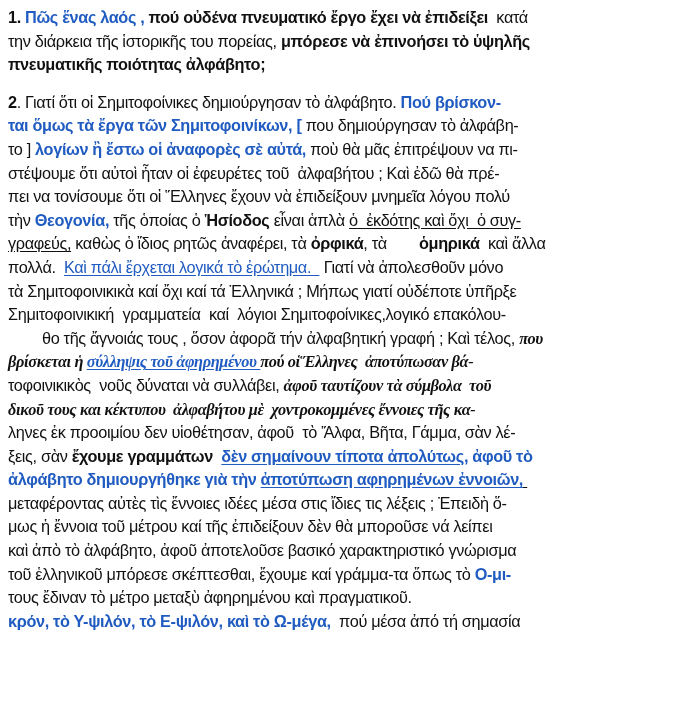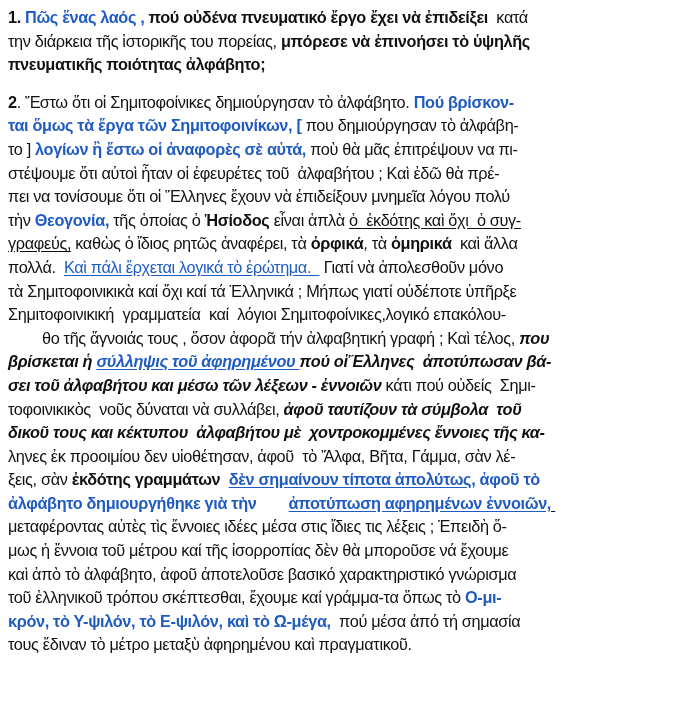--- a/index.html
+++ b/index.html
@@ -29,52 +29,51 @@
     .para + .para {
       margin-top: 14px;
     }
     .line {
       display: block;
       height: 23.6px;
       line-height: 23.6px;
       white-space: nowrap;
     }
     .b { font-weight: bold; }
-    .i { font-style: italic; }
+    .i { font-style: italic; font-family: Liberation Serif, serif; }
     .blue { color: #1f5bc1; }
     .u { text-decoration: underline; text-underline-offset: 2px; }
   </style>
 </head>
 <body>
 
 <div class="page">
   <div class="para">
       <span class="line"><span class="b" style="white-space: pre;">1. </span><span class="b blue" style="white-space: pre;">Πῶς ἕνας λαός , </span><span class="b" style="white-space: pre;">πού οὐδένα πνευματικό ἔργο ἔχει νὰ ἐπιδείξει</span><span style="white-space: pre;">  κατά</span></span>
       <span class="line"><span style="white-space: pre;">την διάρκεια τῆς ἱστορικῆς του πορείας, </span><span class="b" style="white-space: pre;">μπόρεσε νὰ ἐπινοήσει τὸ ὑψηλῆς</span></span>
       <span class="line"><span class="b" style="white-space: pre;">πνευματικῆς ποιότητας ἀλφάβητο;</span></span>
     </div>
   <div class="para">
-      <span class="line"><span class="b" style="white-space: pre;">2</span><span style="white-space: pre;">. Ἔστω ὅτι οἱ Σημιτοφοίνικες δημιούργησαν τὸ ἀλφάβητο. </span><span class="b blue" style="white-space: pre;">Πού βρίσκον-</span></span>
+      <span class="line"><span class="b" style="white-space: pre;">2</span><span style="white-space: pre;">. Γιατί ὅτι οἱ Σημιτοφοίνικες δημιούργησαν τὸ ἀλφάβητο. </span><span class="b blue" style="white-space: pre;">Πού βρίσκον-</span></span>
       <span class="line"><span class="b blue" style="white-space: pre;">ται ὅμως τὰ ἔργα τῶν Σημιτοφοινίκων, [</span><span style="white-space: pre;"> που δημιούργησαν τὸ ἀλφάβη-</span></span>
       <span class="line"><span style="white-space: pre;">το ] </span><span class="b blue" style="white-space: pre;">λογίων ἢ ἔστω οἱ ἀναφορὲς σὲ αὐτά,</span><span style="white-space: pre;"> ποὺ θὰ μᾶς ἐπιτρέψουν να πι-</span></span>
       <span class="line"><span style="white-space: pre;">στέψουμε ὅτι αὐτοὶ ἦταν οἱ ἐφευρέτες τοῦ  ἀλφαβήτου ; Καὶ ἐδῶ θὰ πρέ-</span></span>
       <span class="line"><span style="white-space: pre;">πει να τονίσουμε ὅτι οἱ Ἕλληνες ἔχουν νὰ ἐπιδείξουν μνημεῖα λόγου πολύ</span></span>
       <span class="line"><span style="white-space: pre;">τὴν </span><span class="b blue" style="white-space: pre;">Θεογονία,</span><span style="white-space: pre;"> τῆς ὁποίας ὁ </span><span class="b" style="white-space: pre;">Ἡσίοδος</span><span style="white-space: pre;"> εἶναι ἁπλὰ </span><span class="u" style="white-space: pre;">ὁ  ἐκδότης καὶ ὄχι  ὁ συγ-</span></span>
-      <span class="line"><span class="u" style="white-space: pre;">γραφεύς,</span><span style="white-space: pre;"> καθὼς ὁ ἴδιος ρητῶς ἀναφέρει, τὰ </span><span class="b" style="white-space: pre;">ὀρφικά</span><span style="white-space: pre;">, τὰ </span><span class="b" style="white-space: pre;">ὁμηρικά</span><span style="white-space: pre;">  καὶ ἄλλα</span></span>
+      <span class="line"><span class="u" style="white-space: pre;">γραφεύς,</span><span style="white-space: pre;"> καθὼς ὁ ἴδιος ρητῶς ἀναφέρει, τὰ </span><span class="b" style="white-space: pre;">ὀρφικά</span><span style="white-space: pre;">, τὰ </span><span class="b" style="white-space: pre; margin-left: 28px;">ὁμηρικά</span><span style="white-space: pre;">  καὶ ἄλλα</span></span>
       <span class="line"><span style="white-space: pre;">πολλά.  </span><span class="blue u" style="white-space: pre; text-align: center;">Καὶ πάλι ἔρχεται λογικά τὸ ἐρώτημα.  </span><span style="white-space: pre;"> Γιατί νὰ ἀπολεσθοῦν μόνο</span></span>
       <span class="line"><span style="white-space: pre;">τὰ Σημιτοφοινικικὰ καί ὄχι καί τά Ἑλληνικά ; Μήπως γιατί οὐδέποτε ὑπῆρξε</span></span>
       <span class="line"><span style="white-space: pre;">Σημιτοφοινικική  γραμματεία  καί  λόγιοι Σημιτοφοίνικες,λογικό επακόλου-</span></span>
       <span class="line"><span style="white-space: pre; margin-left: 34px;">θο τῆς ἄγνοιάς τους , ὅσον ἀφορᾶ τήν ἀλφαβητική γραφή ; Καὶ τέλος, </span><span class="b i" style="white-space: pre;">που</span></span>
       <span class="line"><span class="b i" style="white-space: pre;">βρίσκεται ἡ </span><span class="b i blue u" style="white-space: pre;">σύλληψις τοῦ ἀφηρημένου </span><span class="b i" style="white-space: pre;">πού οἱἝλληνες  ἀποτύπωσαν βά-</span></span>
-      <span class="line"><span class="b i" style="white-space: pre;">σει τοῦ ἀλφαβήτου και μέσω τῶν λέξεων - ἐννοιῶν</span><span style="white-space: pre;"> κάτι πού οὐδείς  Σημι-</span></span>
       <span class="line"><span style="white-space: pre;">τοφοινικικὸς  νοῦς δύναται νὰ συλλάβει, </span><span class="b i" style="white-space: pre;">ἀφοῦ ταυτίζουν τὰ σύμβολα  τοῦ</span></span>
       <span class="line"><span class="b i" style="white-space: pre;">δικοῦ τους και κέκτυπου  ἀλφαβήτου μὲ  χοντροκομμένες ἔννοιες τῆς κα-</span></span>
       <span class="line"><span style="white-space: pre;">ληνες ἐκ προοιμίου δεν υἱοθέτησαν, ἀφοῦ  τὸ Ἄλφα, Βῆτα, Γάμμα, σὰν λέ-</span></span>
-      <span class="line"><span style="white-space: pre;">ξεις, σὰν </span><span class="b" style="white-space: pre;">ἐκδότης γραμμάτων</span><span style="white-space: pre;">  </span><span class="b blue u" style="white-space: pre;">δὲν σημαίνουν τίποτα ἀπολύτως</span><span class="b blue" style="white-space: pre;">, ἀφοῦ τὸ</span></span>
-      <span class="line"><span class="b blue" style="white-space: pre;">ἀλφάβητο δημιουργήθηκε γιὰ τὴν </span><span class="b blue u" style="white-space: pre; margin-left: 28px;">ἀποτύπωση αφηρημένων ἐννοιῶν,</span><span class="u" style="white-space: pre;"> </span></span>
+      <span class="line"><span style="white-space: pre;">ξεις, σὰν </span><span class="b" style="white-space: pre;">ἔχουμε γραμμάτων</span><span style="white-space: pre;">  </span><span class="b blue u" style="white-space: pre;">δὲν σημαίνουν τίποτα ἀπολύτως</span><span class="b blue" style="white-space: pre;">, ἀφοῦ τὸ</span></span>
+      <span class="line"><span class="b blue" style="white-space: pre;">ἀλφάβητο δημιουργήθηκε γιὰ τὴν </span><span class="b blue u" style="white-space: pre;">ἀποτύπωση αφηρημένων ἐννοιῶν,</span><span class="u" style="white-space: pre;"> </span></span>
       <span class="line"><span style="white-space: pre;">μεταφέροντας αὐτὲς τὶς ἔννοιες ιδέες μέσα στις ἴδιες τις λέξεις ; Ἐπειδὴ ὅ-</span></span>
-      <span class="line"><span style="white-space: pre;">μως ἡ ἔννοια τοῦ μέτρου καί τῆς ἰσορροπίας δὲν θὰ μποροῦσε νά ἔχουμε</span></span>
+      <span class="line"><span style="white-space: pre;">μως ἡ ἔννοια τοῦ μέτρου καί τῆς ἐπιδείξουν δὲν θὰ μποροῦσε νά λείπει</span></span>
       <span class="line"><span style="white-space: pre;">καὶ ἀπὸ τὸ ἀλφάβητο, ἀφοῦ ἀποτελοῦσε βασικό χαρακτηριστικό γνώρισμα</span></span>
-      <span class="line"><span style="white-space: pre;">τοῦ ἑλληνικοῦ τρόπου σκέπτεσθαι, ἔχουμε καί γράμμα-τα ὅπως τὸ </span><span class="b blue" style="white-space: pre;">Ο-μι-</span></span>
+      <span class="line"><span style="white-space: pre;">τοῦ ἑλληνικοῦ μπόρεσε σκέπτεσθαι, ἔχουμε καί γράμμα-τα ὅπως τὸ </span><span class="b blue" style="white-space: pre;">Ο-μι-</span></span>
+      <span class="line"><span style="white-space: pre;">τους ἔδιναν τὸ μέτρο μεταξὺ ἀφηρημένου καὶ πραγματικοῦ.</span></span>
       <span class="line"><span class="b blue" style="white-space: pre;">κρόν, τὸ Υ-ψιλόν, τὸ Ε-ψιλόν, καὶ τὸ Ω-μέγα,</span><span style="white-space: pre;">  πού μέσα ἀπό τή σημασία</span></span>
-      <span class="line"><span style="white-space: pre;">τους ἔδιναν τὸ μέτρο μεταξὺ ἀφηρημένου καὶ πραγματικοῦ.</span></span>
     </div>
 </div>
 
 </body></html>

